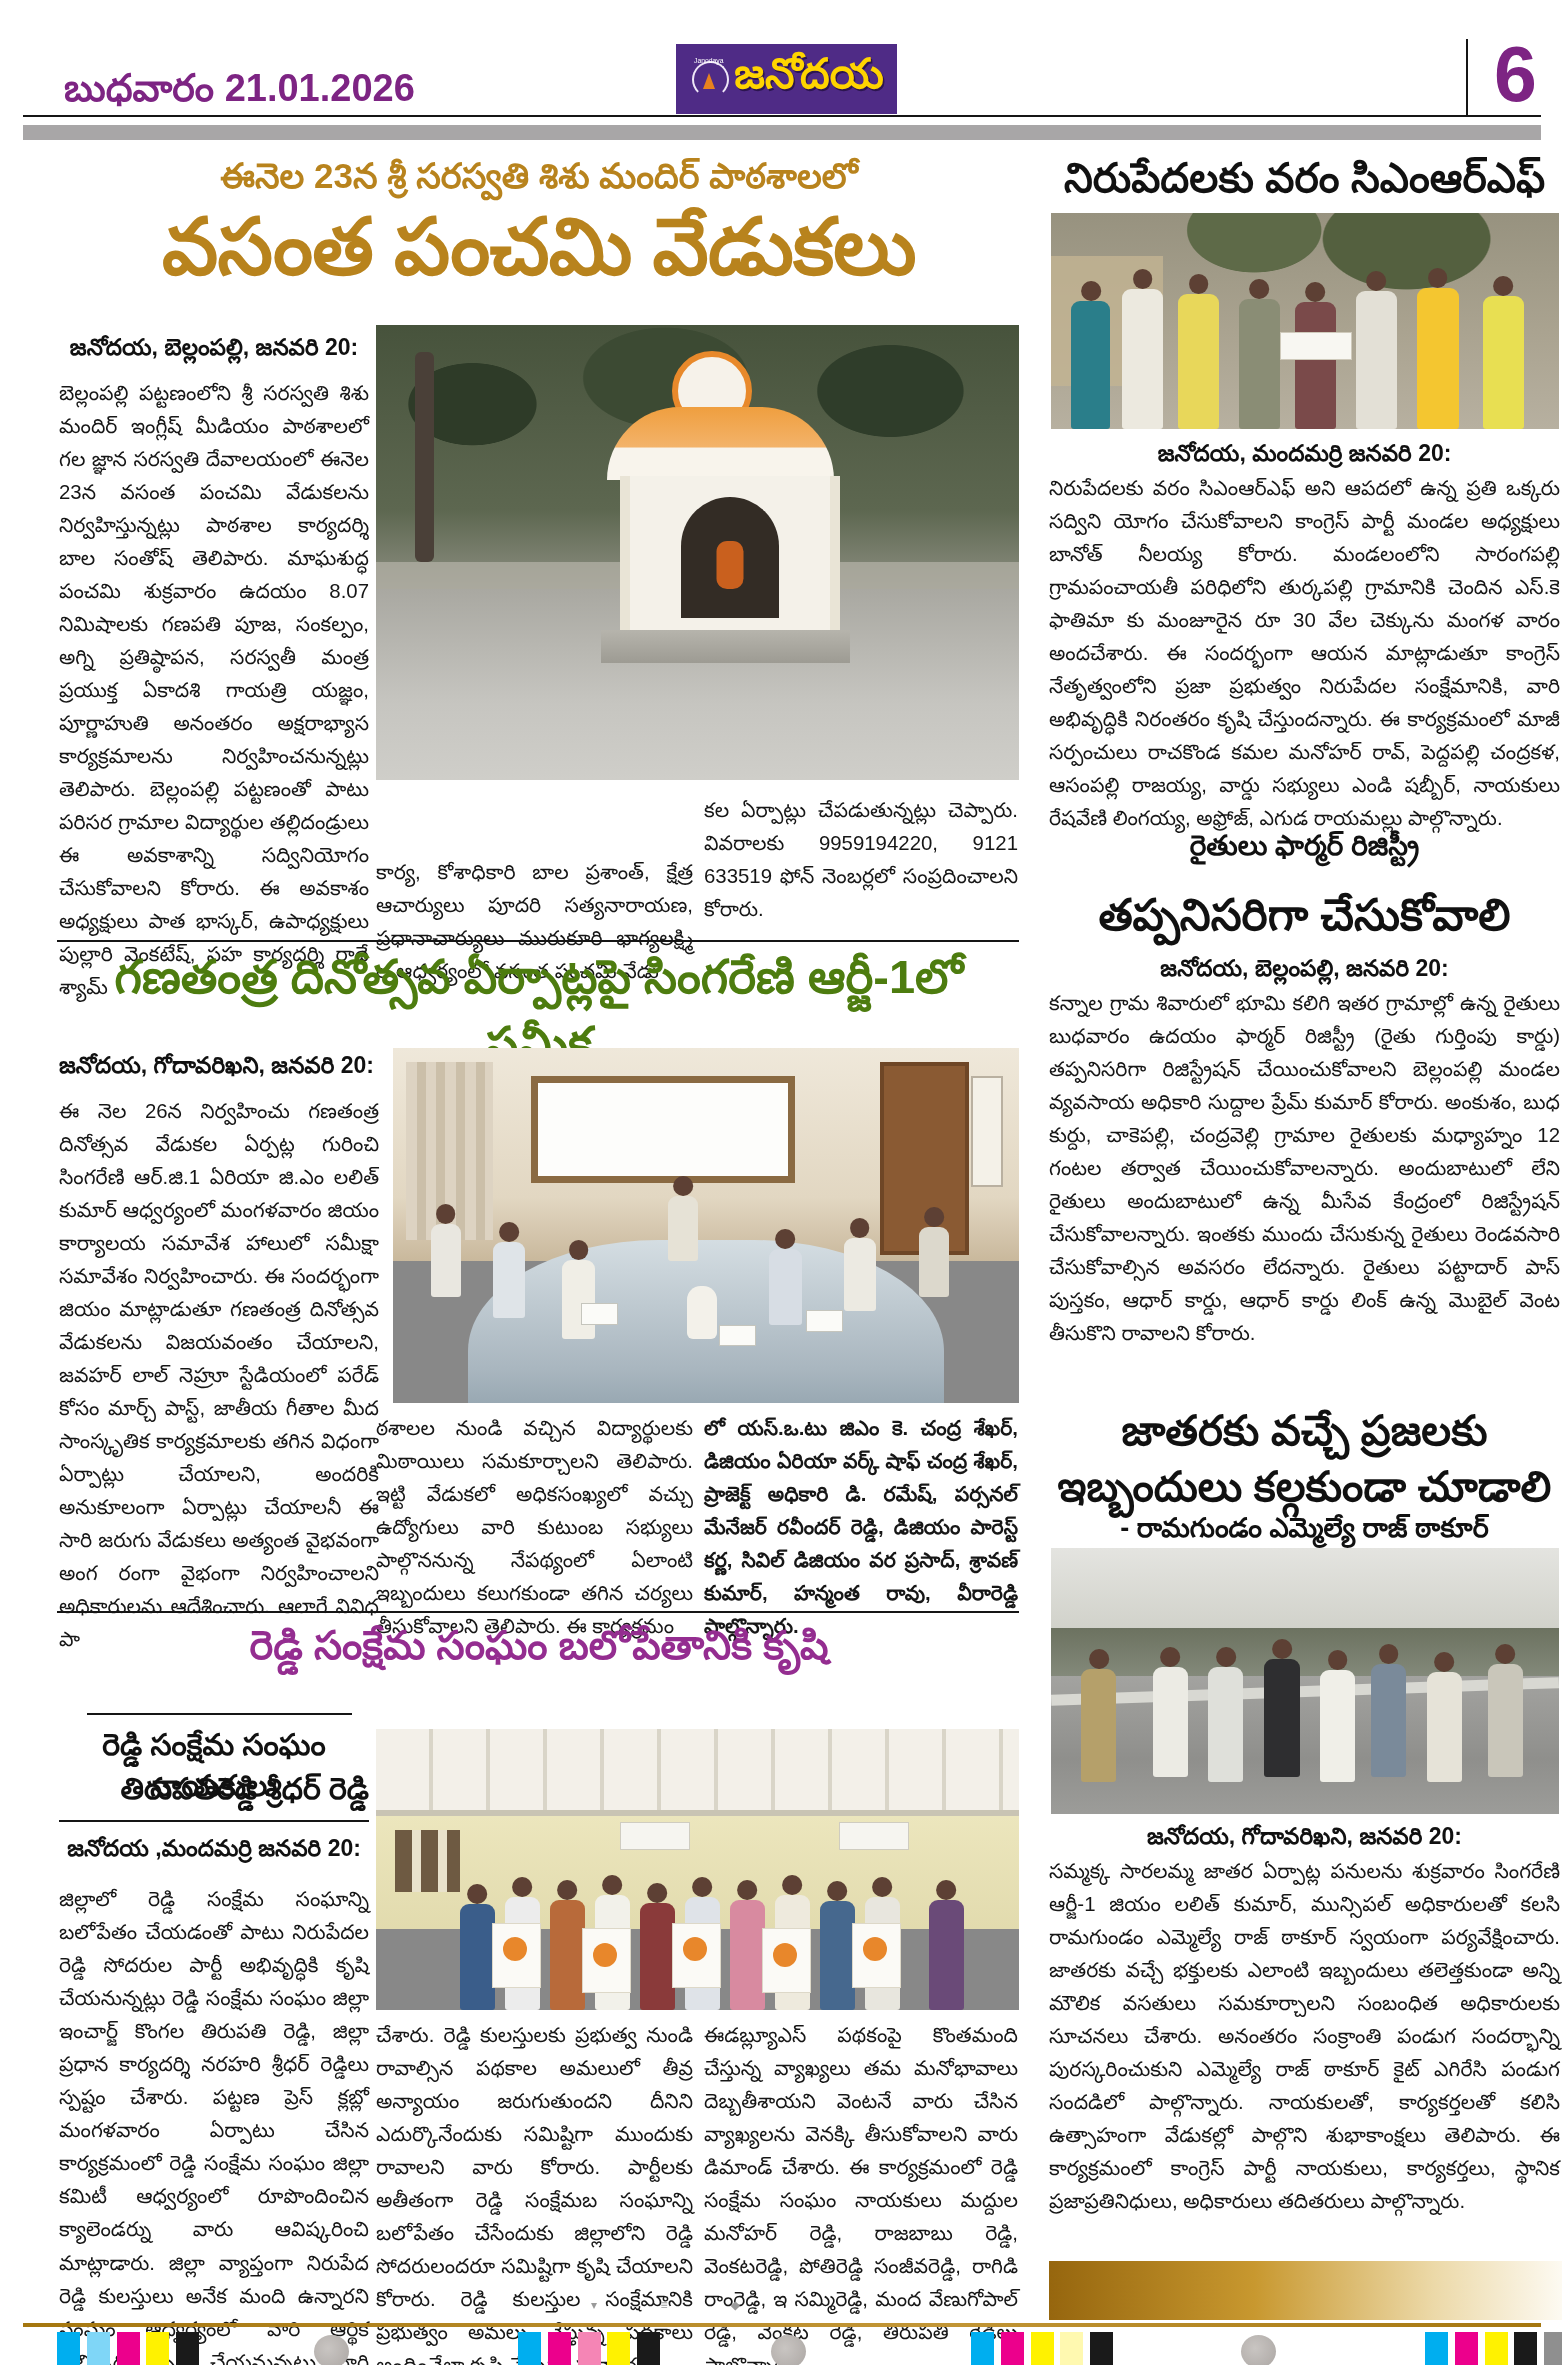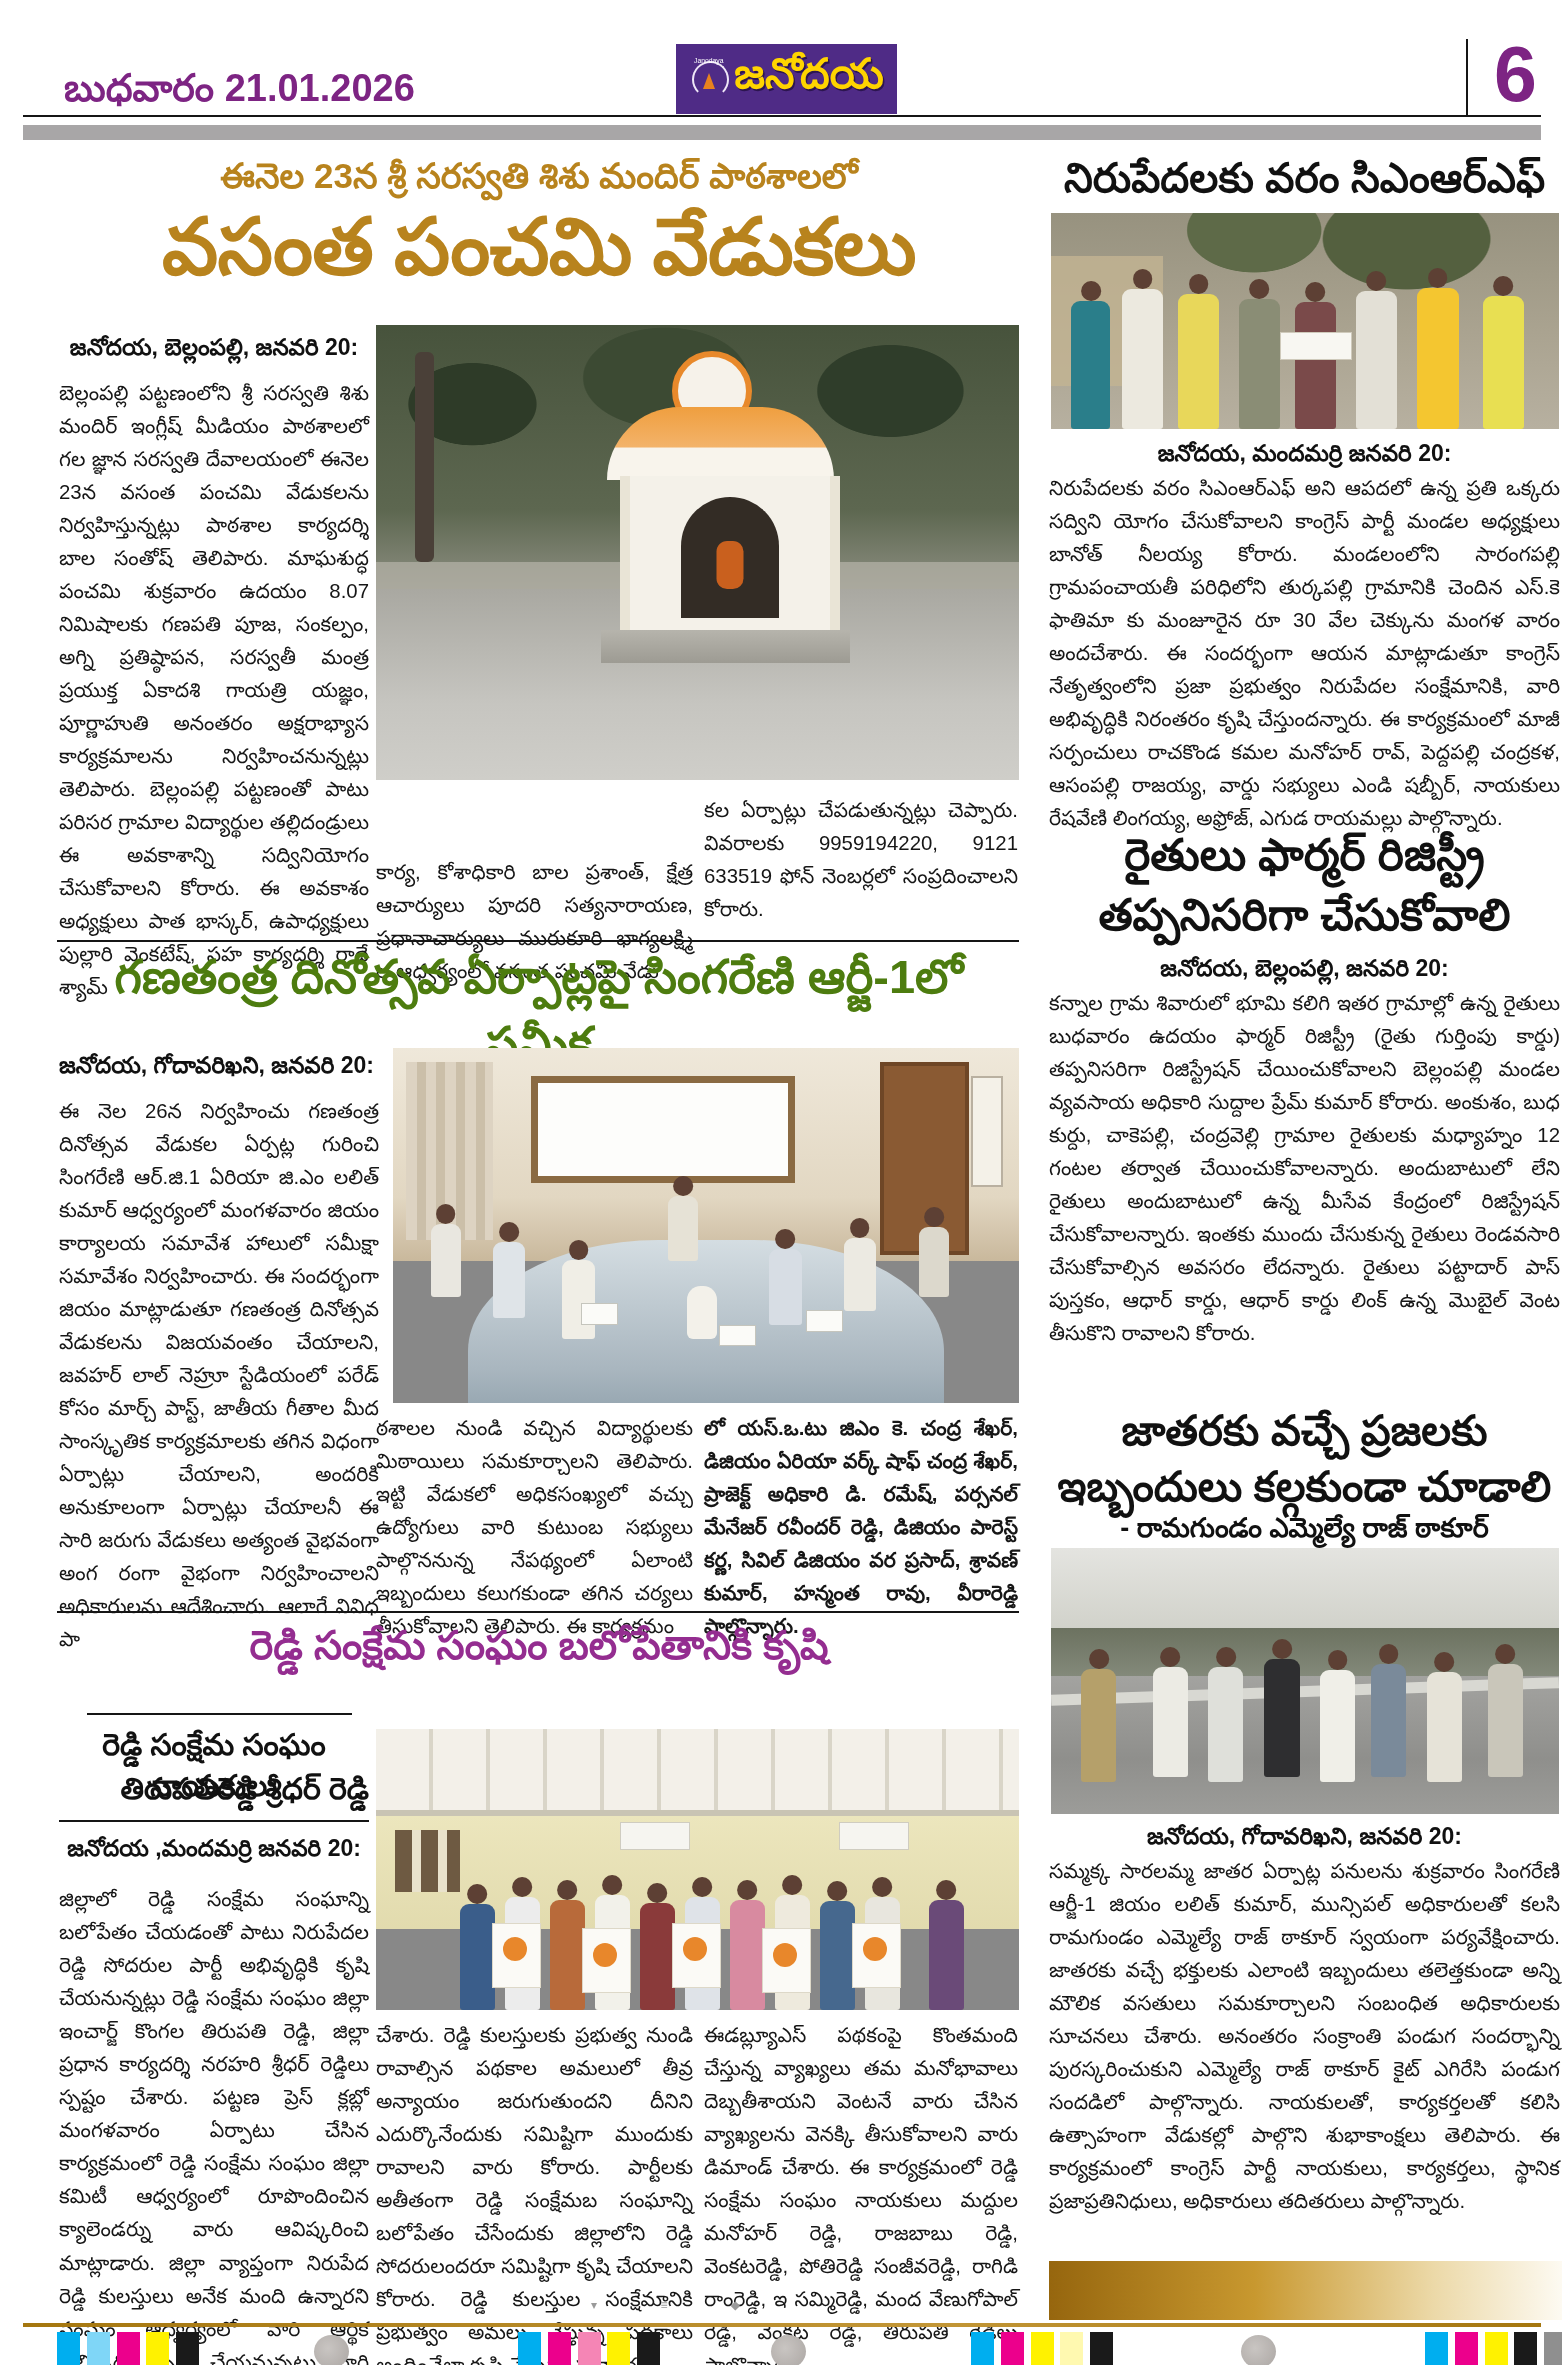--- a/index.html
+++ b/index.html
@@ -220,21 +220,21 @@
     <div class="person" style="left:48%;bottom:0;width:41px;height:127px;background:#7a4a4a;"></div>
     <div class="person" style="left:60%;bottom:0;width:41px;height:138px;background:#e3e0d6;"></div>
     <div class="person" style="left:72%;bottom:0;width:42px;height:141px;background:#f4c630;"></div>
     <div class="person" style="left:85%;bottom:0;width:41px;height:133px;background:#e8df52;"></div>
     <div class="cheque"></div>
   </div>
 
   <div class="abs dateline" style="left:1049px;top:440px;width:511px;">జనోదయ, మందమర్రి జనవరి 20:</div>
   <div class="col bodytext" style="left:1049px;top:472px;width:511px;">నిరుపేదలకు వరం సిఎంఆర్ఎఫ్ అని ఆపదలో ఉన్న ప్రతి ఒక్కరు సద్విని యోగం చేసుకోవాలని కాంగ్రెస్ పార్టీ మండల అధ్యక్షులు బానోత్ నీలయ్య కోరారు. మండలంలోని సారంగపల్లి గ్రామపంచాయతీ పరిధిలోని తుర్కపల్లి గ్రామానికి చెందిన ఎస్.కె ఫాతిమా కు మంజూరైన రూ 30 వేల చెక్కును మంగళ వారం అందచేశారు. ఈ సందర్భంగా ఆయన మాట్లాడుతూ కాంగ్రెస్ నేతృత్వంలోని ప్రజా ప్రభుత్వం నిరుపేదల సంక్షేమానికి, వారి అభివృద్ధికి నిరంతరం కృషి చేస్తుందన్నారు. ఈ కార్యక్రమంలో మాజీ సర్పంచులు రాచకొండ కమల మనోహర్ రావ్, పెద్దపల్లి చంద్రకళ, ఆసంపల్లి రాజయ్య, వార్డు సభ్యులు ఎండి షబ్బీర్, నాయకులు రేషవేణి లింగయ్య, అఫ్రోజ్, ఎగుడ రాయమల్లు పాల్గొన్నారు.</div>
 
-  <div class="abs headline-black" style="left:1049px;top:830px;width:511px;font-size:44px;">రైతులు ఫార్మర్ రిజిస్ట్రీ</div>
+  <div class="abs headline-black" style="left:1049px;top:830px;width:511px;font-size:28px;">రైతులు ఫార్మర్ రిజిస్ట్రీ</div>
   <div class="abs headline-black" style="left:1049px;top:890px;width:511px;font-size:44px;">తప్పనిసరిగా చేసుకోవాలి</div>
   <div class="abs dateline" style="left:1049px;top:955px;width:511px;">జనోదయ, బెల్లంపల్లి, జనవరి 20:</div>
   <div class="col bodytext" style="left:1049px;top:987px;width:511px;">కన్నాల గ్రామ శివారులో భూమి కలిగి ఇతర గ్రామాల్లో ఉన్న రైతులు బుధవారం ఉదయం ఫార్మర్ రిజిస్ట్రీ (రైతు గుర్తింపు కార్డు) తప్పనిసరిగా రిజిస్ట్రేషన్ చేయించుకోవాలని బెల్లంపల్లి మండల వ్యవసాయ అధికారి సుద్దాల ప్రేమ్ కుమార్ కోరారు. అంకుశం, బుధ కుర్దు, చాకెపల్లి, చంద్రవెల్లి గ్రామాల రైతులకు మధ్యాహ్నం 12 గంటల తర్వాత చేయించుకోవాలన్నారు. అందుబాటులో లేని రైతులు అందుబాటులో ఉన్న మీసేవ కేంద్రంలో రిజిస్ట్రేషన్ చేసుకోవాలన్నారు. ఇంతకు ముందు చేసుకున్న రైతులు రెండవసారి చేసుకోవాల్సిన అవసరం లేదన్నారు. రైతులు పట్టాదార్ పాస్ పుస్తకం, ఆధార్ కార్డు, ఆధార్ కార్డు లింక్ ఉన్న మొబైల్ వెంట తీసుకొని రావాలని కోరారు.</div>
 
   <div class="abs headline-black" style="left:1049px;top:1407px;width:511px;font-size:42px;">జాతరకు వచ్చే ప్రజలకు</div>
   <div class="abs headline-black" style="left:1049px;top:1463px;width:511px;font-size:42px;">ఇబ్బందులు కల్గకుండా చూడాలి</div>
   <div class="abs byline">- రామగుండం ఎమ్మెల్యే రాజ్ ఠాకూర్</div>
 
   <div class="photo" style="left:1051px;top:1548px;width:508px;height:266px;">
     <div class="abs p4-sky"></div>

